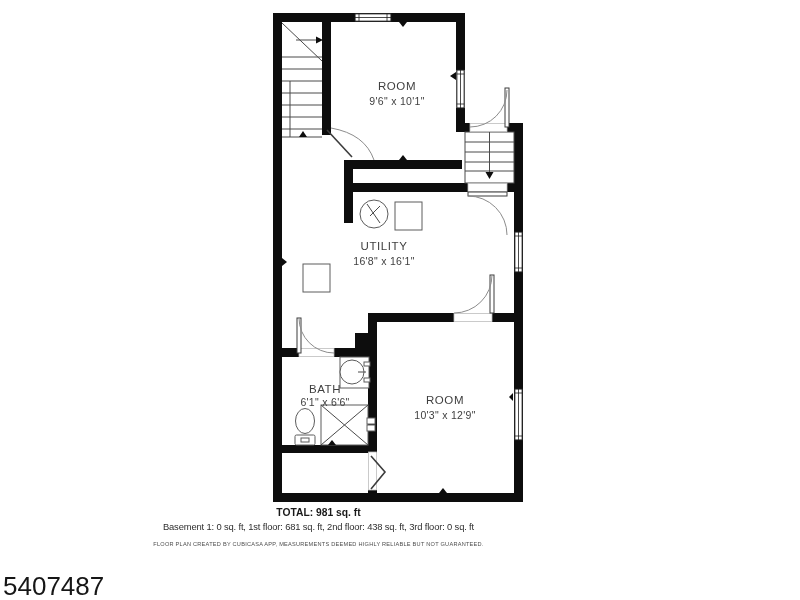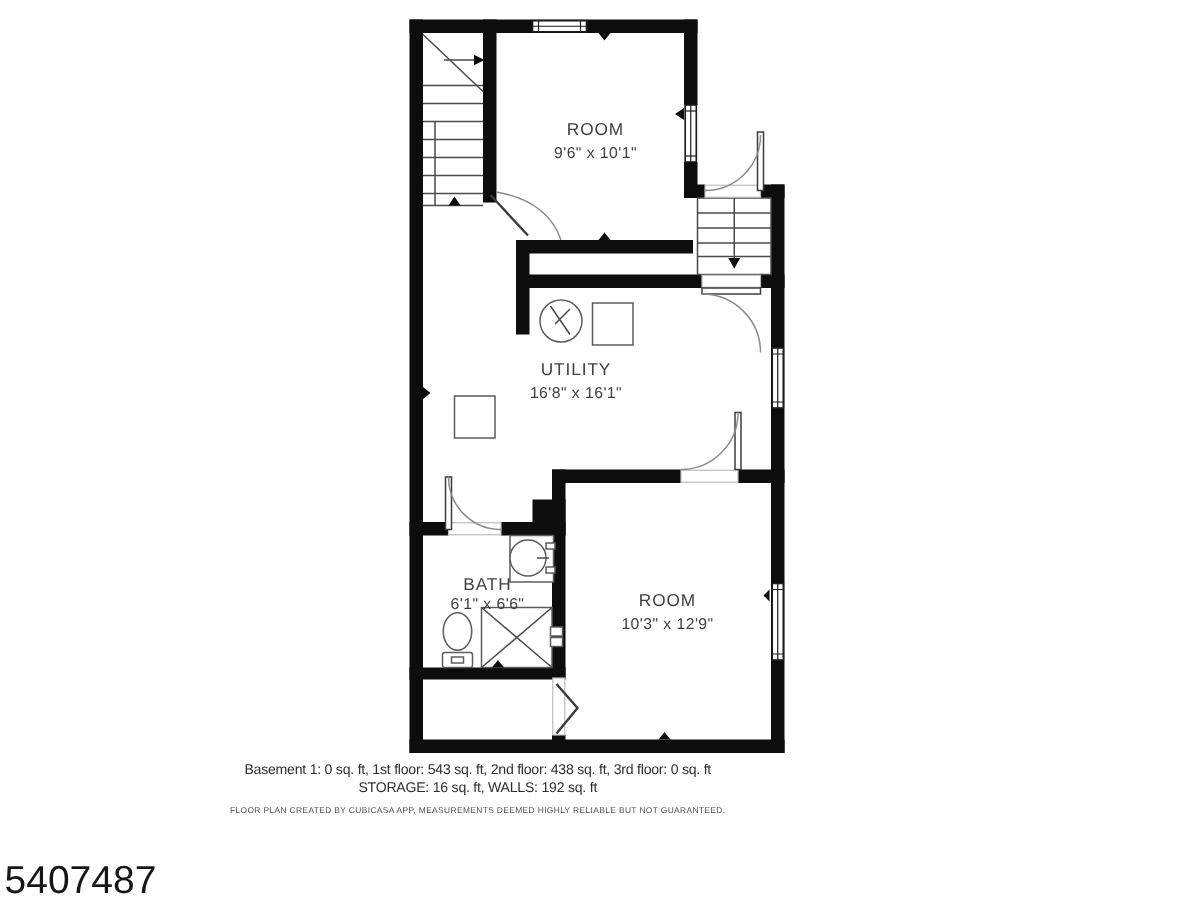--- a/index.html
+++ b/index.html
@@ -195,20 +195,20 @@
       <text class="room-name" x="384" y="250">UTILITY</text>
       <text class="room-dims" x="384" y="265">16'8" x 16'1"</text>
       <text class="room-name" x="325" y="393">BATH</text>
       <text class="room-dims" x="325" y="406">6'1" x 6'6"</text>
       <text class="room-name" x="445" y="404">ROOM</text>
       <text class="room-dims" x="445" y="419">10'3" x 12'9"</text>
     </g>
   </svg>
 
   <div class="summary">
-    <div class="line">Basement 1: 0 sq. ft, 1st floor: 543 sq. ft, 2nd floor: 438 sq. ft, 3rd floor: 0 sq. ft</div>
-    <div class="line">STORAGE: 16 sq. ft, WALLS: 192 sq. ft</div>
+    <div class="total">TOTAL: 981 sq. ft</div>
+    <div class="line">Basement 1: 0 sq. ft, 1st floor: 681 sq. ft, 2nd floor: 438 sq. ft, 3rd floor: 0 sq. ft</div>
     <div class="disclaimer">FLOOR PLAN CREATED BY CUBICASA APP, MEASUREMENTS DEEMED HIGHLY RELIABLE BUT NOT GUARANTEED.</div>
   </div>
 
   <div class="image-number">5407487</div>
 
 </div>
 
 </body></html>

